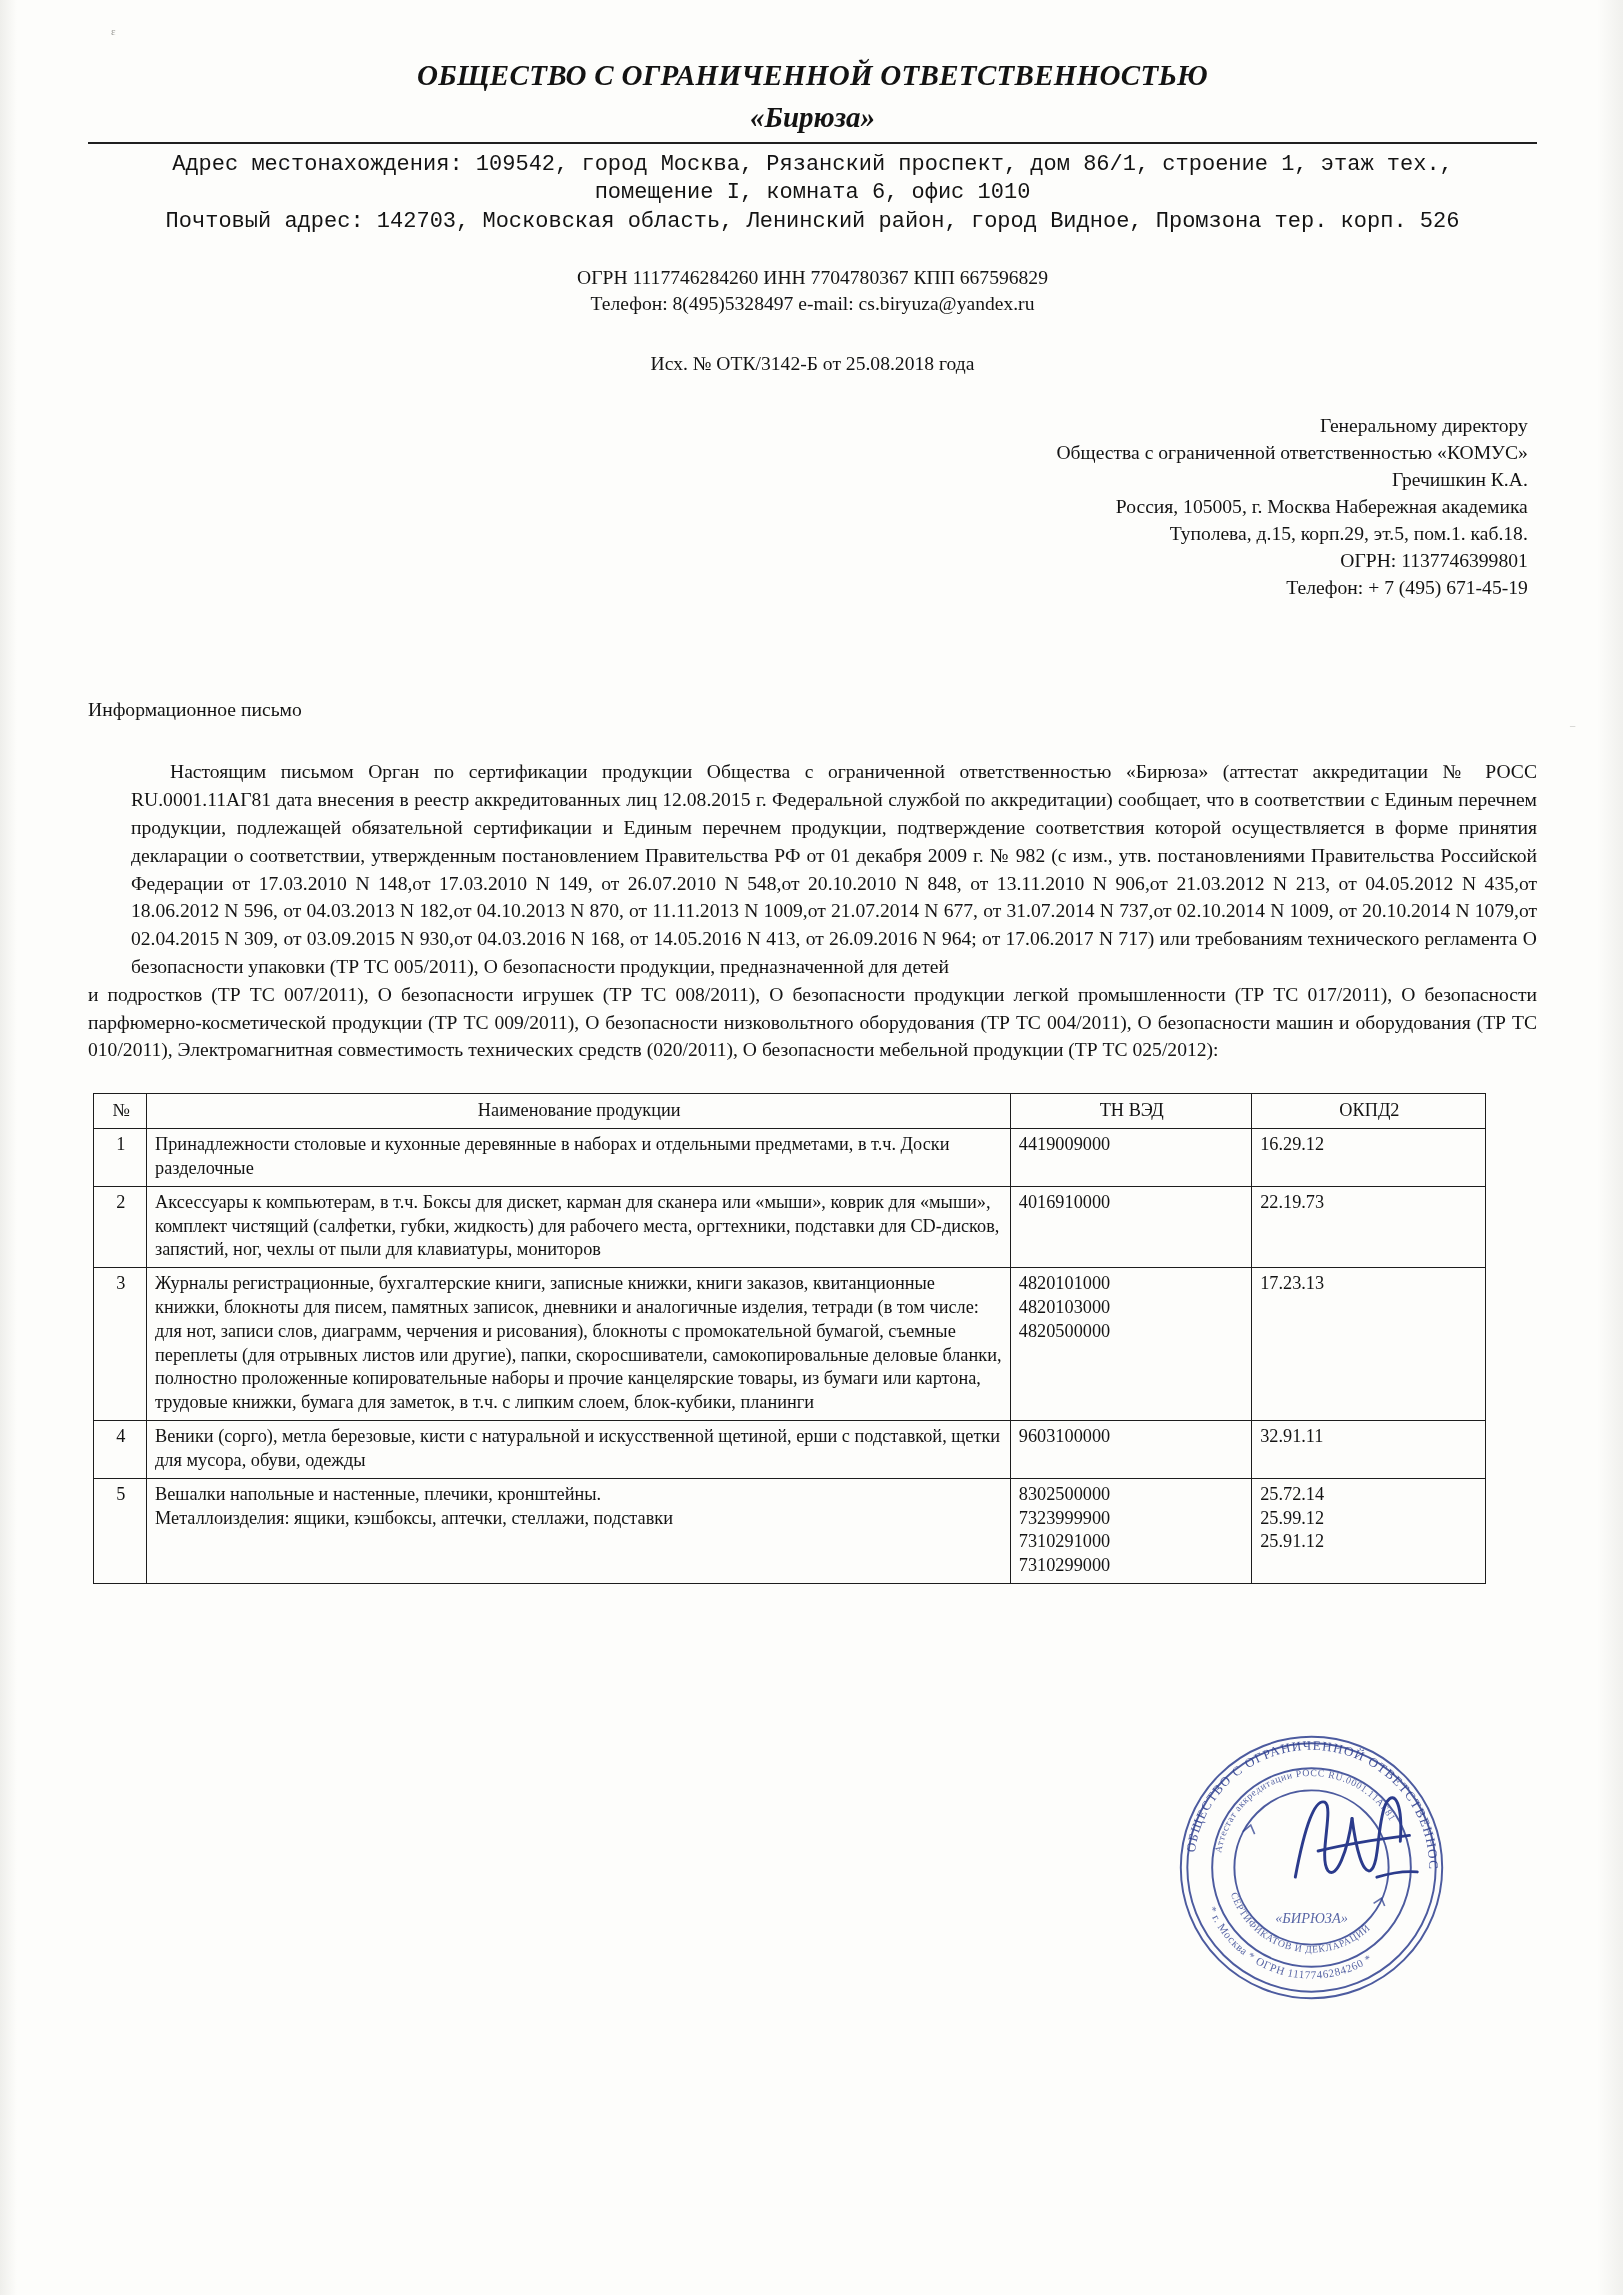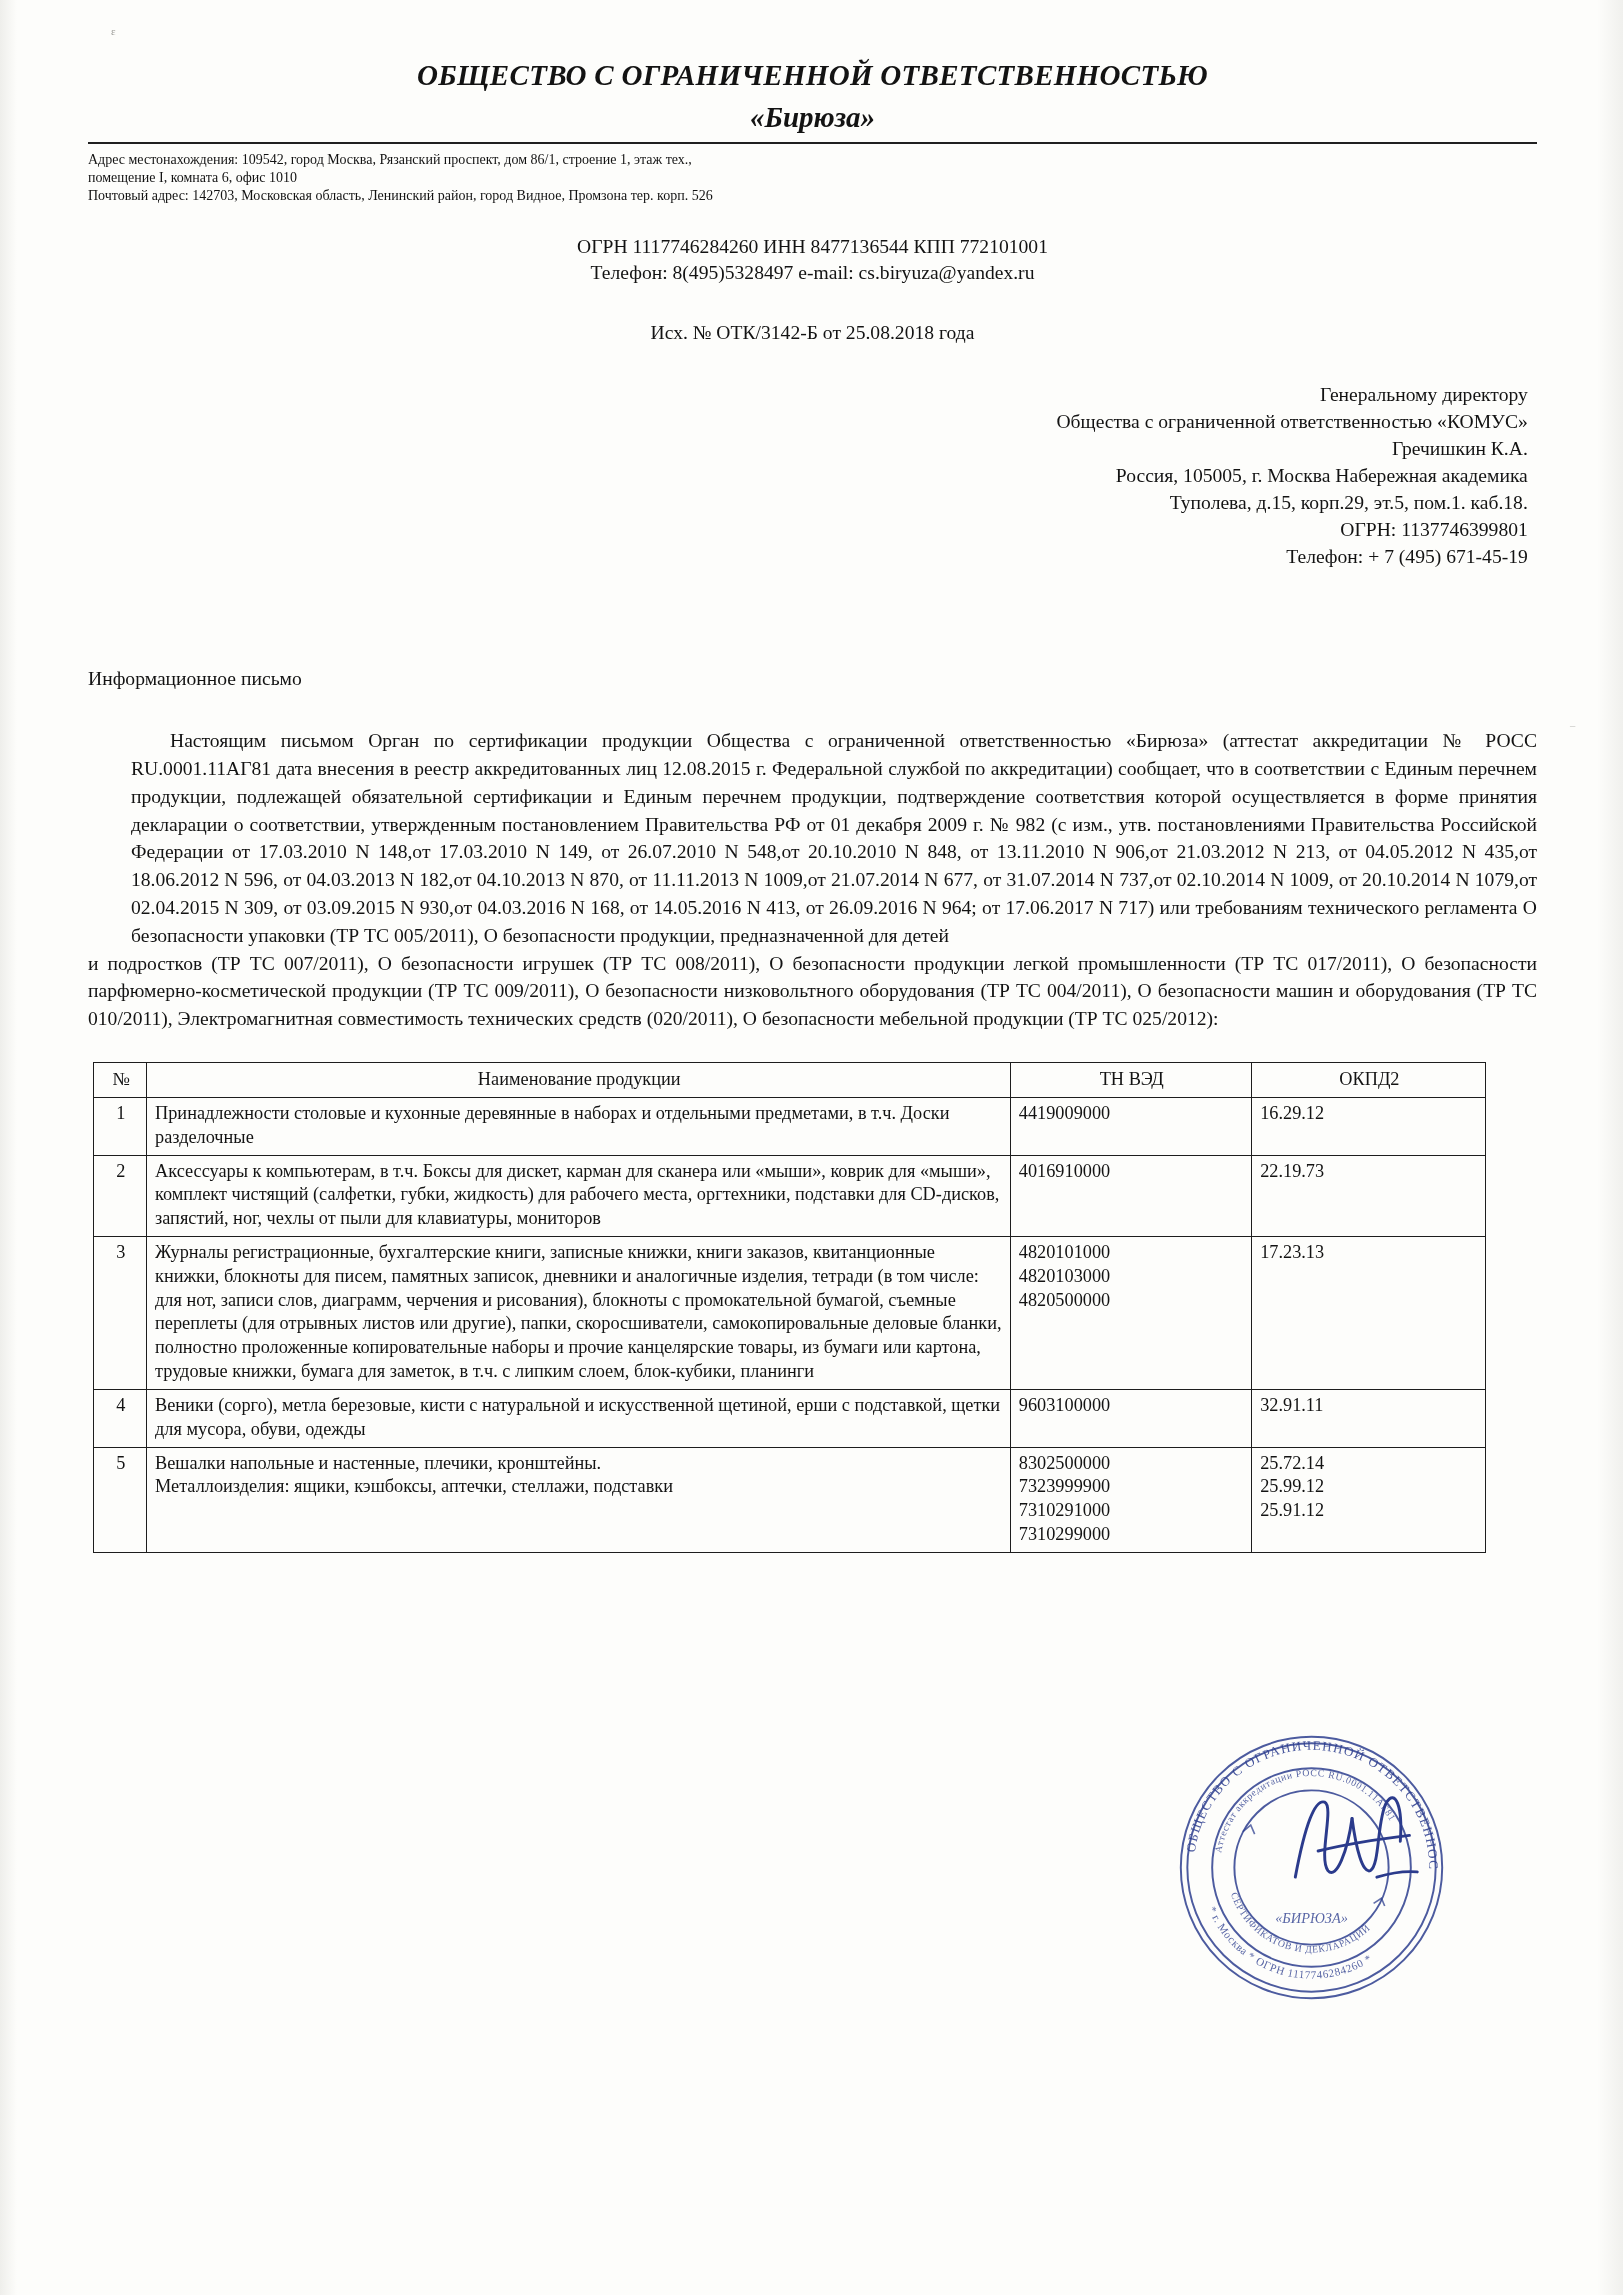--- a/index.html
+++ b/index.html
@@ -66,22 +66,24 @@
     font-style: italic;
     text-align: center;
     margin: 9.2px 0 0 0;
   }
   .rule {
     height: 2px;
     background: #202020;
     margin: 7.9px 0 6.5px 0;
   }
   .addr-block {
-    font-size: 14px;
+    text-align: center;
+    font-size: 22px;
     line-height: 1.30;
+    font-family: Liberation Mono, monospace;
   }
   .addr-block div { margin: 0; }
   .gap-1 { height: 29px; }
   .reg-block {
     text-align: center;
     font-size: 19.6px;
     line-height: 1.32;
   }
   .outgoing {
     font-size: 19.6px;
@@ -170,21 +172,21 @@
 
     <div class="addr-block">
       <div>Адрес местонахождения: 109542, город Москва, Рязанский проспект, дом 86/1, строение 1, этаж тех.,</div>
       <div>помещение I, комната 6, офис 1010</div>
       <div>Почтовый адрес: 142703, Московская область, Ленинский район, город Видное, Промзона тер. корп. 526</div>
     </div>
 
     <div class="gap-1"></div>
 
     <div class="reg-block">
-      <div>ОГРН 1117746284260 ИНН 8477136544 КПП 772101001</div>
+      <div>ОГРН 1117746284260 ИНН 7704780367 КПП 667596829</div>
       <div>Телефон: 8(495)5328497 e-mail: cs.biryuza@yandex.ru</div>
     </div>
 
     <div class="outgoing">Исх. № ОТК/3142-Б от 25.08.2018 года</div>
 
     <div class="addressee">
       <div>Генеральному директору</div>
       <div>Общества с ограниченной ответственностью «КОМУС»</div>
       <div>Гречишкин К.А.</div>
       <div>Россия, 105005, г. Москва Набережная академика</div>

